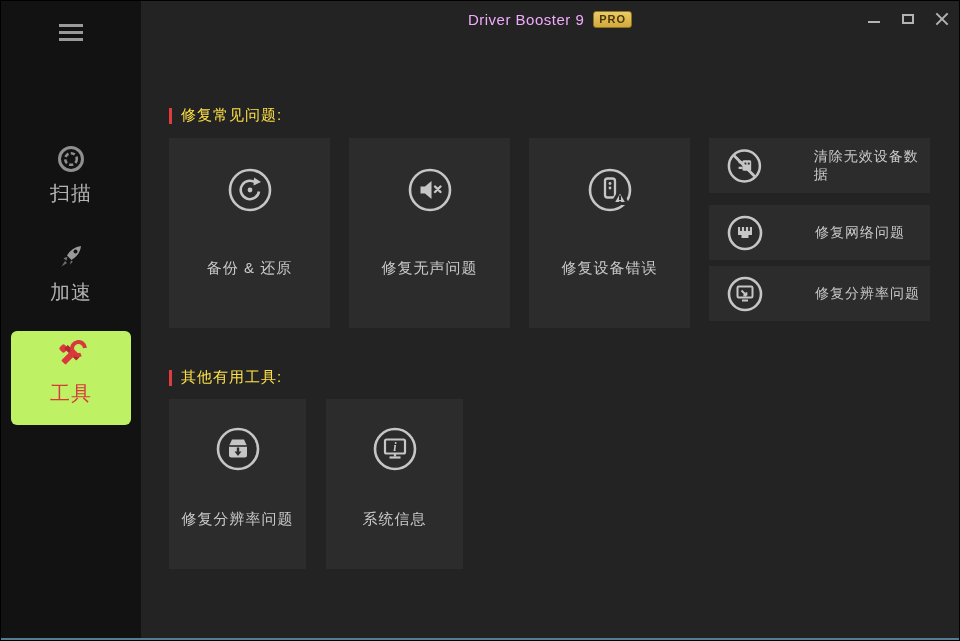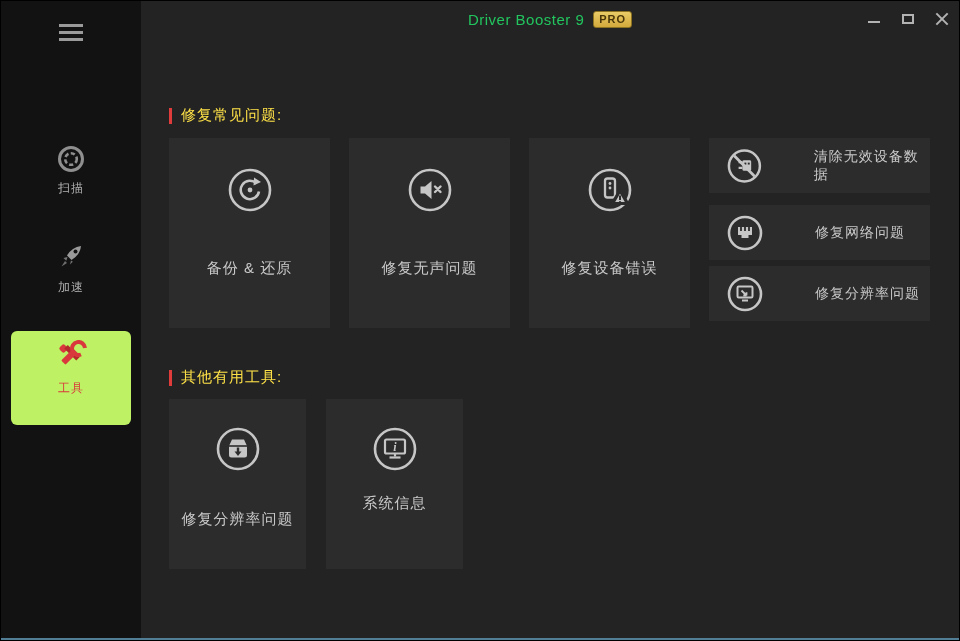--- a/index.html
+++ b/index.html
@@ -15,33 +15,33 @@
   }
   
   .sidebar {
     position:absolute; left:0; top:0; width:140px; height:100%;
     background:#121212;
   }
   .hamburger { position:absolute; left:58px; top:23px; width:24px; height:17px; cursor:pointer; }
   .hamburger span { display:block; height:3px; background:#9a9a9a; margin-bottom:4px; }
   .nav-item { position:absolute; left:0; width:140px; text-align:center; cursor:pointer; }
   .nav-item .nicon { display:block; margin:0 auto 6px auto; }
-  .nav-label { font-size:12px; color:#b2b2b2; letter-spacing:1px; }
+  .nav-label { font-size:20px; color:#b2b2b2; letter-spacing:1px; }
   .nav-active-box {
     position:absolute; left:10px; top:330px; width:120px; height:94px;
     background:#bef264; border-radius:6px; cursor:pointer; text-align:center;
     padding-top:9px;
   }
   .nav-active-box .nav-label { color:#d9393c; }
   
   .titlebar {
     position:absolute; left:140px; right:0; top:0; height:36px;
     display:flex; align-items:center; justify-content:center; gap:9px;
   }
-  .title-text { font-size:15px; color:#22c55e; letter-spacing:0.5px; }
+  .title-text { font-size:15px; color:#f0abfc; letter-spacing:0.5px; }
   .pro-badge {
     font-size:11px; font-weight:bold; color:#4a3608;
     background:linear-gradient(180deg,#e9cb66,#d3a93c);
     border:1px solid #8d7222; border-radius:3px;
     padding:1px 5px 2px 5px; letter-spacing:1px;
   }
   .win-controls {
     position:absolute; right:10px; top:0; height:36px;
     display:flex; align-items:center; gap:20px;
   }
@@ -220,19 +220,19 @@
   </div>
 
   <div class="card" style="left:325px; top:398px; width:137px; height:170px;">
     <svg class="cicon" style="top:27px;" width="46" height="46" viewBox="0 0 46 46">
       <circle cx="23" cy="23" r="20" fill="none" stroke="#c6c6c6" stroke-width="2.6"></circle>
       <rect x="13" y="13.5" width="20" height="14" rx="1.5" fill="none" stroke="#c6c6c6" stroke-width="2.2"></rect>
       <text x="23" y="25" text-anchor="middle" font-family="'Liberation Serif','DejaVu Serif',serif" font-style="italic" font-weight="bold" font-size="12" fill="#c6c6c6">i</text>
       <path d="M23 27.5 v3" stroke="#c6c6c6" stroke-width="2.2"></path>
       <path d="M17.5 31.5 h11" stroke="#c6c6c6" stroke-width="2.2"></path>
     </svg>
-    <div class="card-label-zone" style="top:72px; height:64px;">
+    <div class="card-label-zone" style="top:88px; height:64px;">
       <div class="card-label">系统信息</div>
     </div>
   </div>
 
   <div class="bottom-edge"></div>
 </div>
 
 </body></html>

